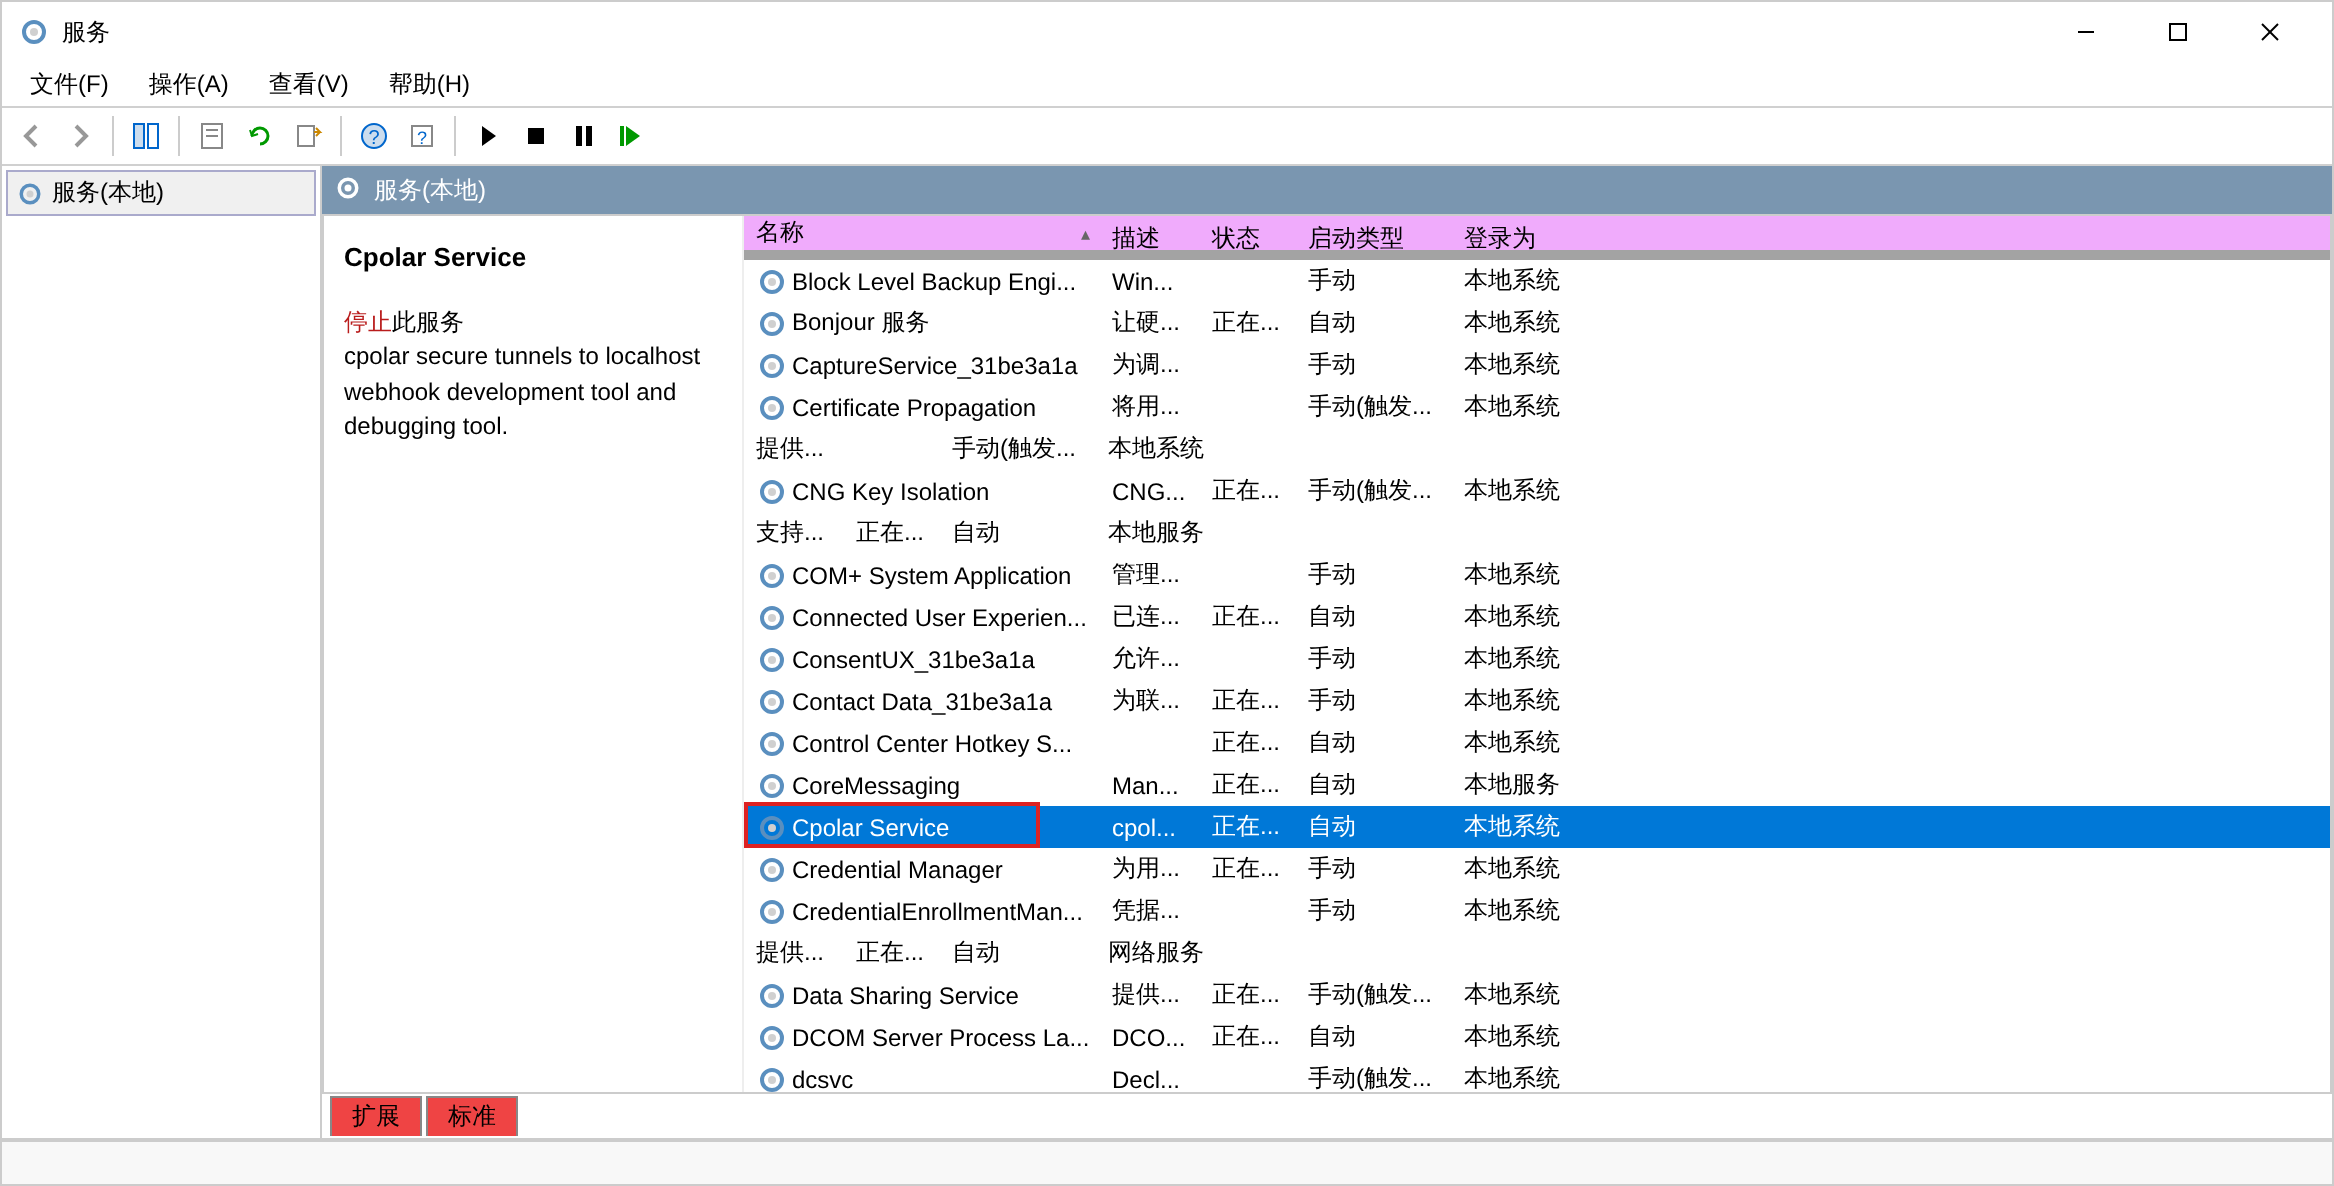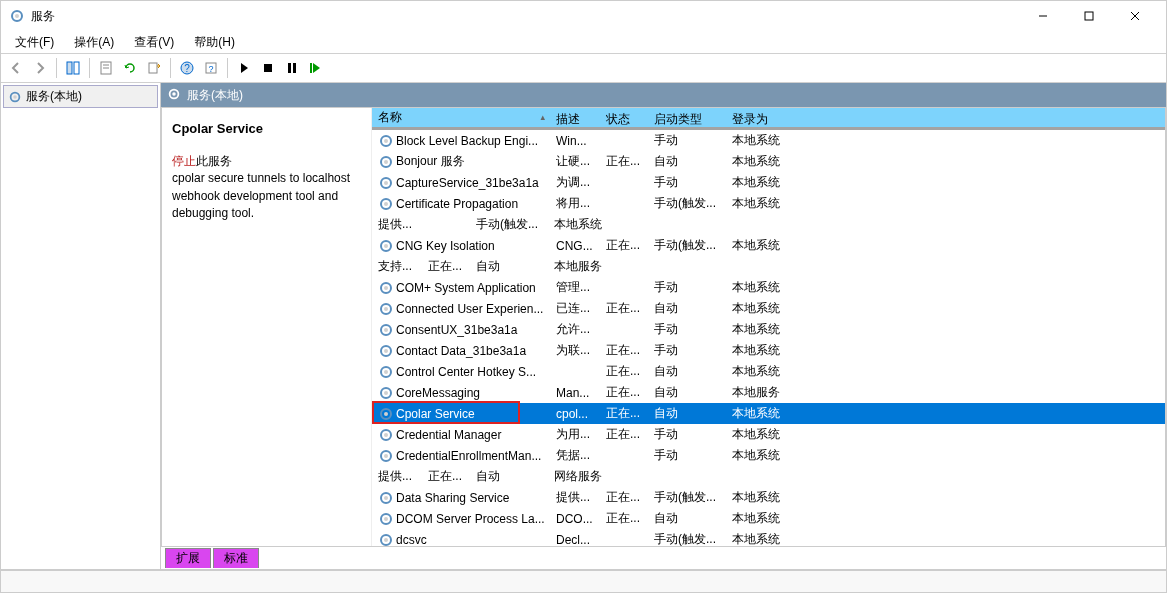--- a/index.html
+++ b/index.html
@@ -23,36 +23,36 @@
 .nav-item .small-ic { width: 14px; height: 14px; margin-right: 4px; }
 .content { flex: 1; display: flex; flex-direction: column; overflow: hidden; }
 .content-head { height: 24px; background: #7a96b0; color: #fff; display: flex; align-items: center; padding: 0 6px; gap: 6px; }
 .content-body { flex: 1; display: flex; overflow: hidden; border: 1px solid #ccc; margin: 0; }
 .details { width: 210px; padding: 12px 8px 8px 10px; font-size: 12px; line-height: 1.45; border-right: 1px solid #eee; }
 .details .svc-title { font-weight: bold; font-size: 13px; margin-bottom: 14px; }
 .details .link { color: #b91c1c; cursor: pointer; }
 .highlight-box { border: 2px solid #d22; padding: 1px 4px; display: inline-block; }
 .details .desc-label { margin-top: 28px; }
 .list-pane { flex: 1; overflow: hidden; position: relative; display: flex; flex-direction: column; }
-.grid-head { display: flex; height: 22px; border-bottom: 3px solid #a3a3a3; background: #7dd3fc; }
+.grid-head { display: flex; height: 22px; border-bottom: 5px solid #a3a3a3; background: #f0abfc; }
 .gh { padding: 3px 6px; font-size: 12px; border-right: 1px solid transparent; position: relative; }
 .gh .sort { font-size: 9px; position: absolute; right: 4px; top: 4px; color: #666; }
 .grid-body { flex: 1; overflow-y: scroll; overflow-x: hidden; }
 .row { display: flex; height: 21px; align-items: center; font-size: 12px; }
 .row.sel { background: #0078d7; color: #fff; }
 .row.sel .cell { color: #fff; }
 .row .cell { padding: 0 6px; white-space: nowrap; overflow: hidden; text-overflow: ellipsis; }
 .row .svc-ic { width: 16px; height: 16px; margin-right: 2px; flex-shrink: 0; }
 .col-name { width: 178px; display: flex; align-items: center; }
 .col-desc { width: 50px; }
 .col-status { width: 48px; }
 .col-start { width: 78px; }
 .col-logon { width: 80px; }
 .tabs { height: 22px; display: flex; align-items: flex-start; padding: 1px 4px; gap: 2px; }
-.tab { border: 1px solid #888; border-bottom: none; padding: 1px 10px; font-size: 12px; background: #d946ef; position: relative; top: 0px; cursor: default;}
+.tab { border: 1px solid #888; border-bottom: none; padding: 1px 10px; font-size: 12px; background: #ef4444; position: relative; top: 0px; cursor: default;}
 .statusbar { height: 22px; border-top: 1px solid #ccc; background: #f8f8f8; }
 .row-highlight-box { border: 2px solid #d22; position: absolute; pointer-events: none; }
 .gear-icon { display: inline-block; }
 </style>
 </head>
 <body>
 
 <div class="window">
   <div class="titlebar">
     <span class="icon">

